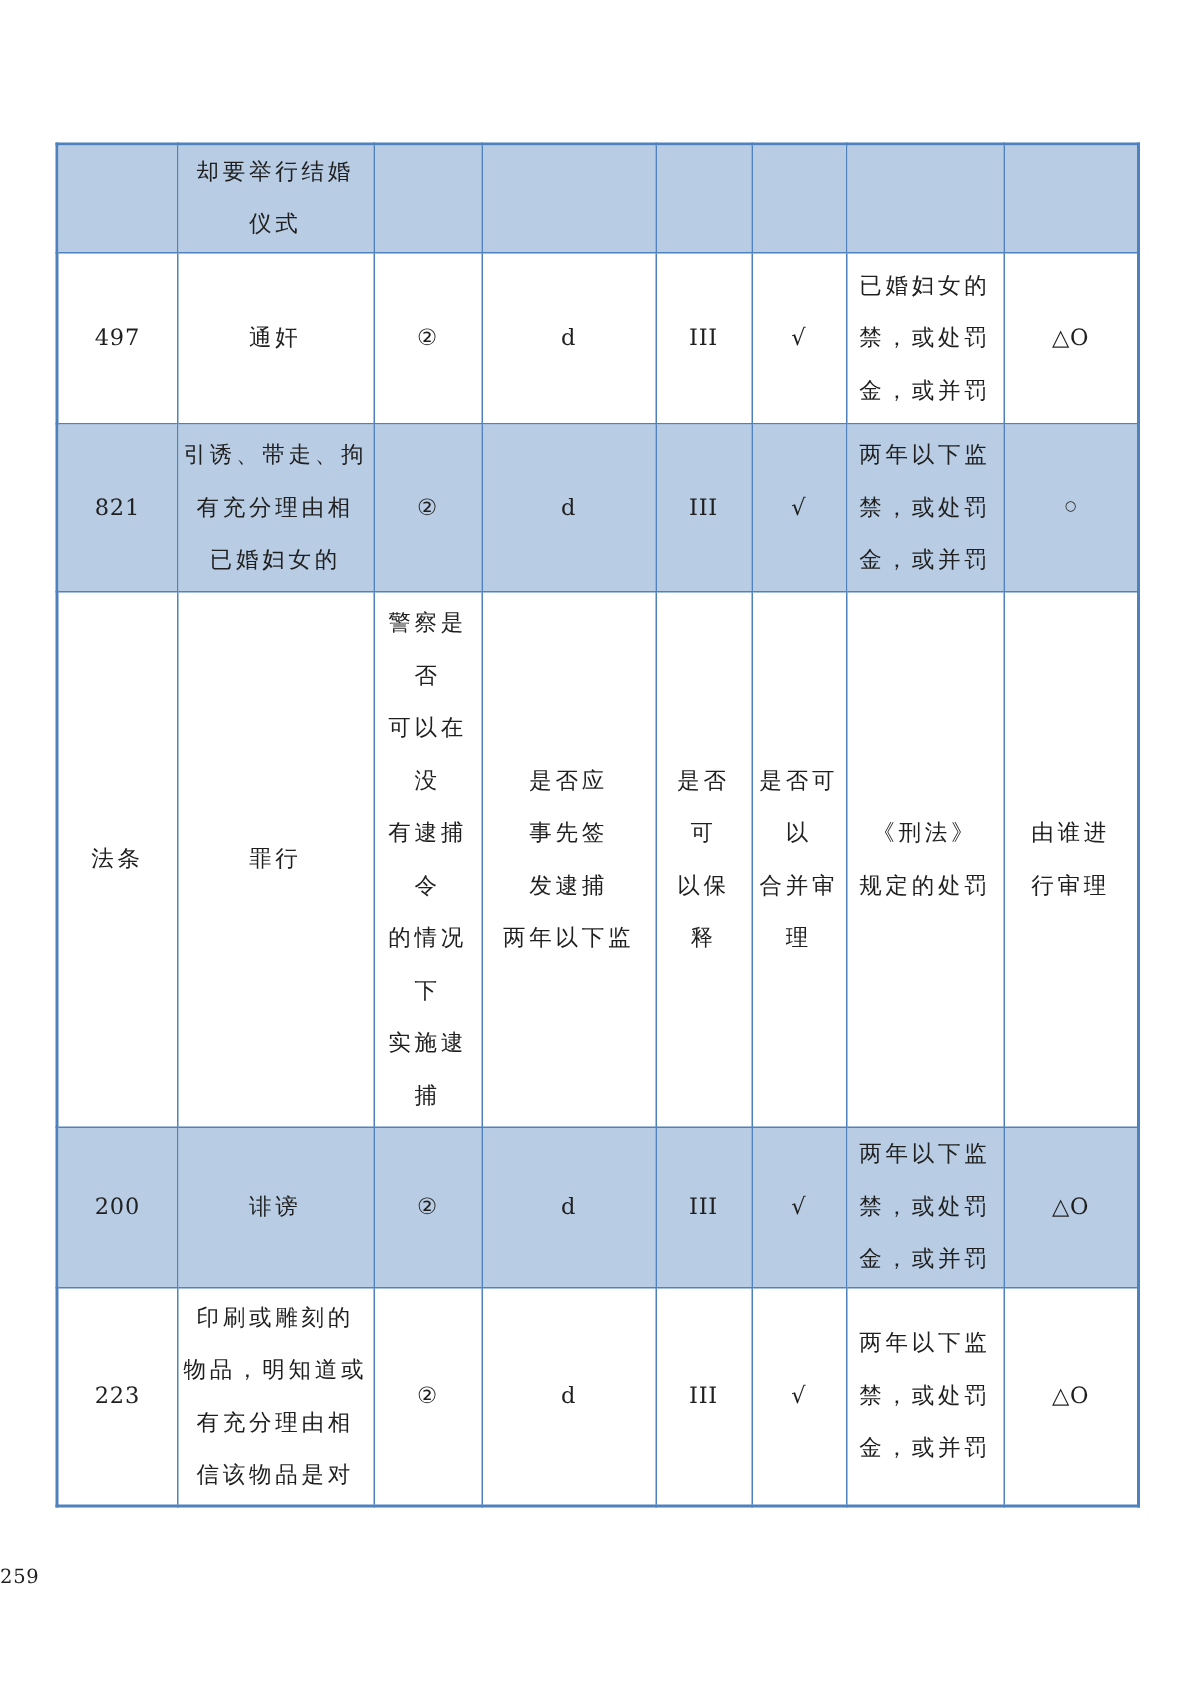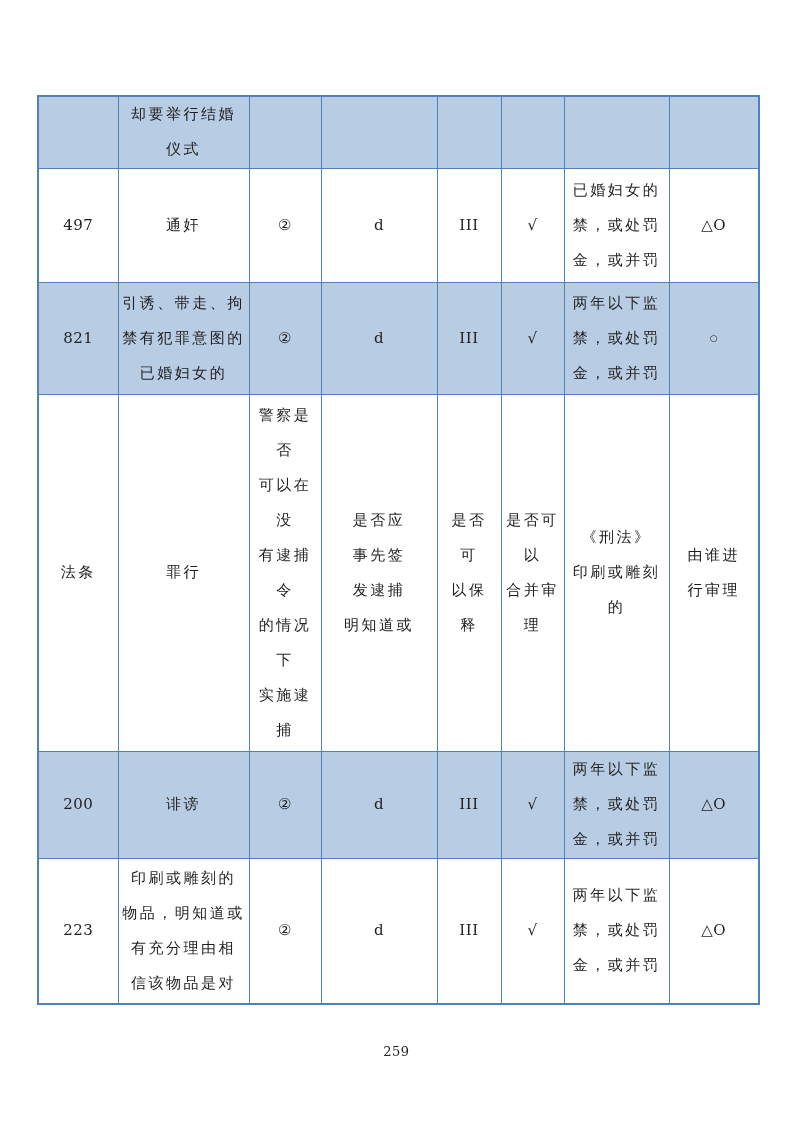--- a/index.html
+++ b/index.html
@@ -42,21 +42,21 @@
   tr.r0 { height: 72px; }
   tr.r1 { height: 114px; }
   tr.r2 { height: 112px; }
   tr.r3 { height: 357px; }
   tr.r4 { height: 107px; }
   tr.r5 { height: 146px; }
   .page-number {
     position: absolute;
     left: 0; top: 1044px;
     width: 793px;
-    text-align: center;
+    text-align: left;
     font-size: 13px;
     letter-spacing: 0.5px;
     color: #1f1f1f;
   }
 </style>
 </head>
 <body>
 
 <div class="page">
 
@@ -91,21 +91,21 @@
         <td class="tight">III</td>
         <td class="tight">√</td>
         <td>已婚妇女的
 禁，或处罚
 金，或并罚</td>
         <td class="tight">△O</td>
       </tr>
       <tr class="shaded r2">
         <td class="tight">821</td>
         <td>引诱、带走、拘
-禁有犯罪意图的
+有充分理由相
 已婚妇女的</td>
         <td class="tight">②</td>
         <td class="tight">d</td>
         <td class="tight">III</td>
         <td class="tight">√</td>
         <td>两年以下监
 禁，或处罚
 金，或并罚</td>
         <td class="tight small-sym">○</td>
       </tr>
@@ -118,31 +118,31 @@
 没
 有逮捕
 令
 的情况
 下
 实施逮
 捕</td>
         <td>是否应
 事先签
 发逮捕
-明知道或</td>
+两年以下监</td>
         <td>是否
 可
 以保
 释</td>
         <td>是否可
 以
 合并审
 理</td>
         <td>《刑法》
-印刷或雕刻的</td>
+规定的处罚</td>
         <td>由谁进
 行审理</td>
       </tr>
       <tr class="shaded r4">
         <td class="tight">200</td>
         <td>诽谤</td>
         <td class="tight">②</td>
         <td class="tight">d</td>
         <td class="tight">III</td>
         <td class="tight">√</td>

